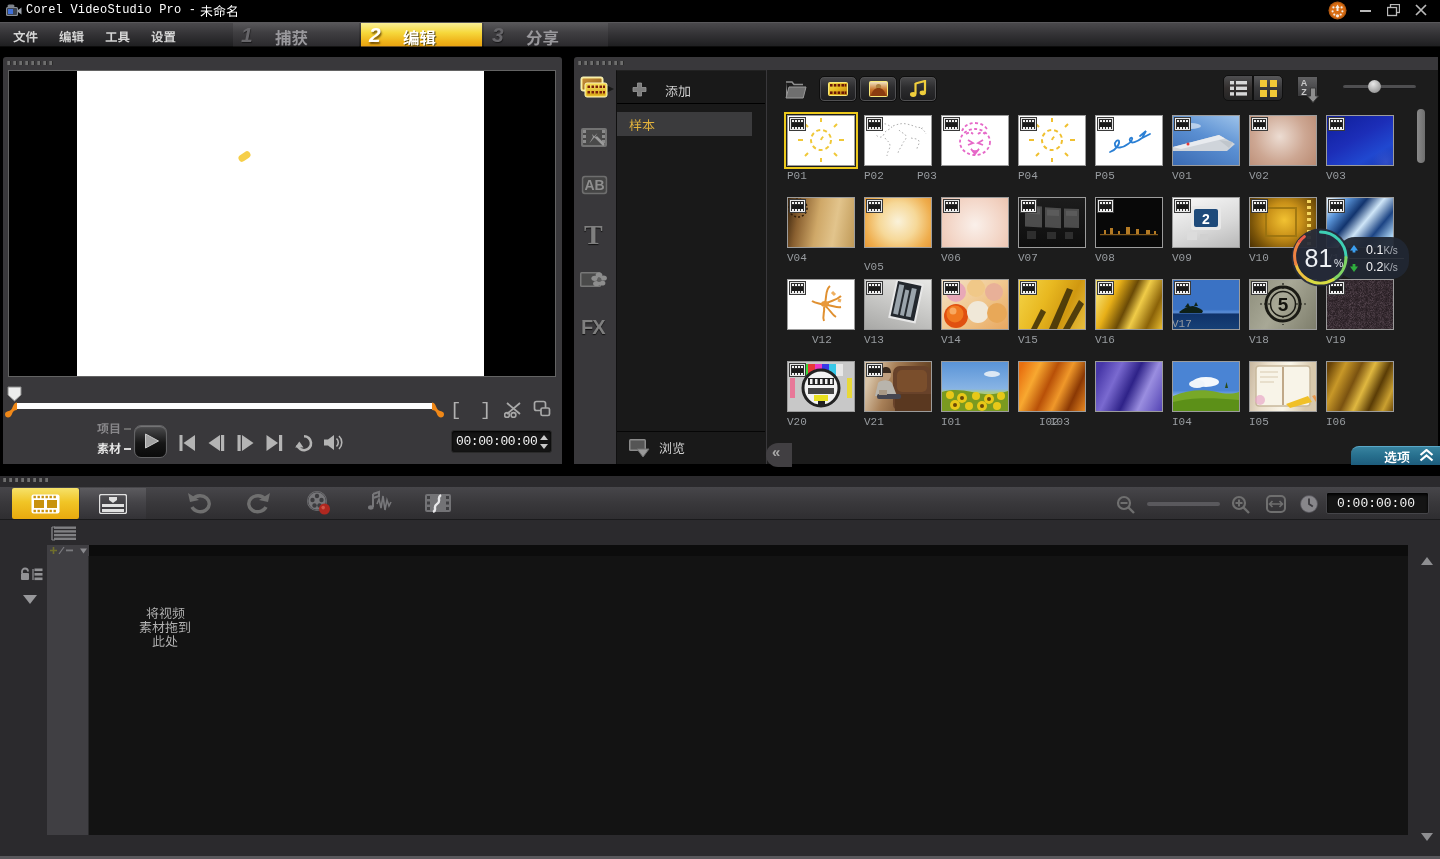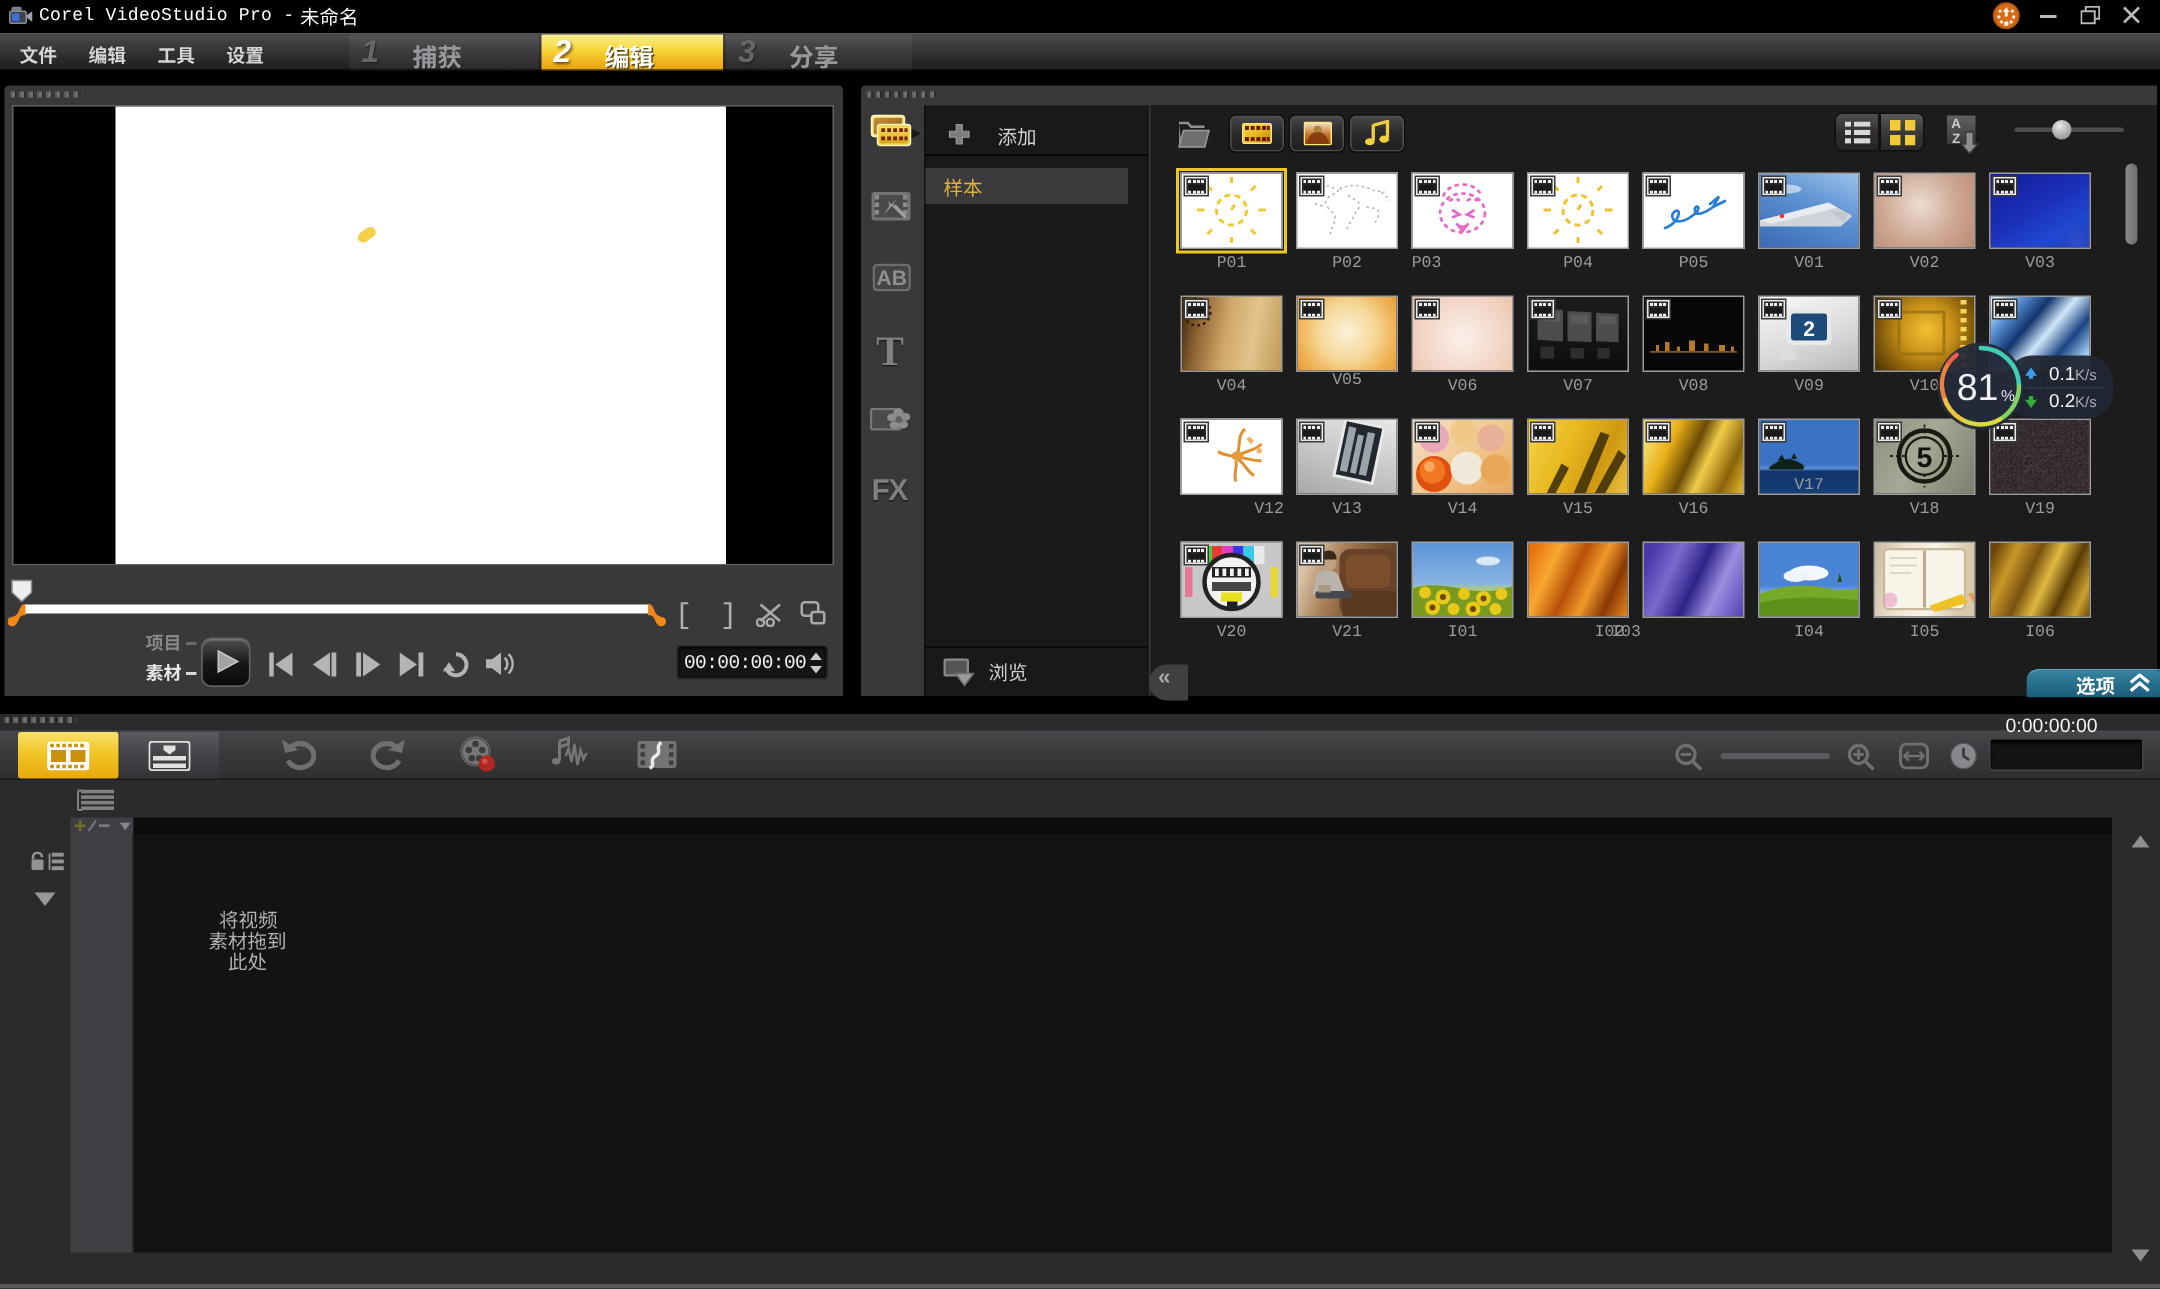--- a/index.html
+++ b/index.html
@@ -1,19 +1,19 @@
 <!DOCTYPE html>
 <html><head><meta charset="utf-8">
 <style>
 *{margin:0;padding:0;box-sizing:border-box}
 html,body{width:1440px;height:859px;overflow:hidden;background:#000;font-family:"Liberation Sans",sans-serif}
 .abs{position:absolute}
 .dots{position:absolute;height:4px;background:repeating-linear-gradient(90deg,#5d5d5d 0 1px,#6e6e6e 1px 3px,#2a2a2a 3px 4px,transparent 4px 6px)}
 .thumb{position:absolute;width:68px;height:51px;border:1px solid #9c9c9c;overflow:hidden}
-.tlab{position:absolute;width:68px;text-align:center;font-family:"Liberation Mono",monospace;font-size:11px;color:#989ca0}
+.tlab{position:absolute;width:68px;font-family:"Liberation Mono",monospace;font-size:11px;color:#989ca0}
 .badge{position:absolute;left:2px;top:2px;width:15px;height:12px;background:#2b2b2b;border:1px solid #e8e8e8;box-shadow:0 0 0 1px #3a3a3a}
 .badge i{position:absolute;left:1px;width:11px;height:2px;background-image:repeating-linear-gradient(90deg,#f0f0f0 0 2px,transparent 2px 3px)}
 </style></head>
 <body>
 
 <div class="abs" style="left:0;top:0;width:1440px;height:21px;background:#000"></div>
 <svg class="abs" style="left:5px;top:3px" width="17" height="16" viewBox="0 0 17 16">
 <rect x="1" y="4" width="12" height="9" rx="1.5" fill="#8a8f96"></rect>
 <rect x="2" y="5" width="10" height="7" rx="1" fill="#3d4450"></rect>
 <rect x="3" y="6" width="5" height="5" fill="#3f6fd8"></rect>
@@ -411,21 +411,21 @@
       <span style="position:absolute;left:1px;top:3.5px;width:11px;height:4px;background:#1a1a1a"></span>
     </div></div>
 <div class="tlab" style="left:787px;top:252px">V04</div>
 <div class="thumb" style="left:864px;top:197px;background:radial-gradient(circle at 50% 48%,#faf2da,#f6d898 45%,#efae4e 80%,#e89a38);">
     <div class="badge">
       <i style="top:1px"></i>
       <i style="top:8px"></i>
       <span style="position:absolute;left:1px;top:3.5px;width:11px;height:4px;background:#1a1a1a"></span>
     </div>
   </div>
-<div class="tlab" style="left:864px;top:248px">V05</div>
+<div class="tlab" style="left:864px;top:261px">V05</div>
 <div class="thumb" style="left:941px;top:197px;background:radial-gradient(circle at 50% 55%,#faf0ea,#f2d2c2 70%,#ecc4b0);">
     <div class="badge">
       <i style="top:1px"></i>
       <i style="top:8px"></i>
       <span style="position:absolute;left:1px;top:3.5px;width:11px;height:4px;background:#1a1a1a"></span>
     </div>
   </div>
 <div class="tlab" style="left:941px;top:252px">V06</div>
 <div class="thumb" style="left:1018px;top:197px;background:linear-gradient(#1c1c1c,#0e0e0e);"><svg width="66" height="49" viewBox="0 0 66 49">
       <g fill="#505050" opacity="0.95">
@@ -805,21 +805,21 @@
 <svg class="abs" style="left:1266px;top:495px" width="20" height="18" viewBox="0 0 20 18">
 <rect x="1" y="1" width="18" height="16" rx="4" fill="none" stroke="#6f6f6f" stroke-width="2"></rect>
 <path d="M4 9h12M6.5 6l-3 3 3 3M13.5 6l3 3-3 3" fill="none" stroke="#6f6f6f" stroke-width="1.6"></path>
   </svg>
 <svg class="abs" style="left:1300px;top:495px" width="18" height="18" viewBox="0 0 18 18">
 <circle cx="9" cy="9" r="8.5" fill="#88878b"></circle>
     <circle cx="9" cy="9" r="8.5" fill="none" stroke="#55545a" stroke-width="0.8"></circle>
 <path d="M9 3.5V9l3.8 2.6" fill="none" stroke="#3a393d" stroke-width="1.8"></path>
   </svg>
 <div class="abs" style="left:1326px;top:492px;width:103px;height:22px;background:#141414;border:1px solid #454549;border-radius:2px;box-shadow:inset 0 2px 3px #000"></div>
-<div class="abs" style="left:1337px;top:476px;font-family:Liberation Sans, sans-serif;font-size:13px;color:#f4f4f4">0:00:00:00</div>
+<div class="abs" style="left:1337px;top:496px;font-family:Liberation Mono, monospace;font-size:13px;color:#f4f4f4">0:00:00:00</div>
 <svg class="abs" style="left:50px;top:526px" width="26" height="15" viewBox="0 0 26 15">
 <path d="M2 1v13" stroke="#808083" stroke-width="1.4"></path>
     <path d="M2 1h3M2 14h3" stroke="#808083" stroke-width="1.2"></path>
 <g fill="#808083">
       <rect x="4" y="0.5" width="22" height="2.4"></rect>
       <rect x="4" y="4.2" width="22" height="2.4"></rect>
       <rect x="4" y="7.9" width="22" height="2.4"></rect>
       <rect x="4" y="11.6" width="22" height="2.4"></rect>
     </g>
   </svg>

